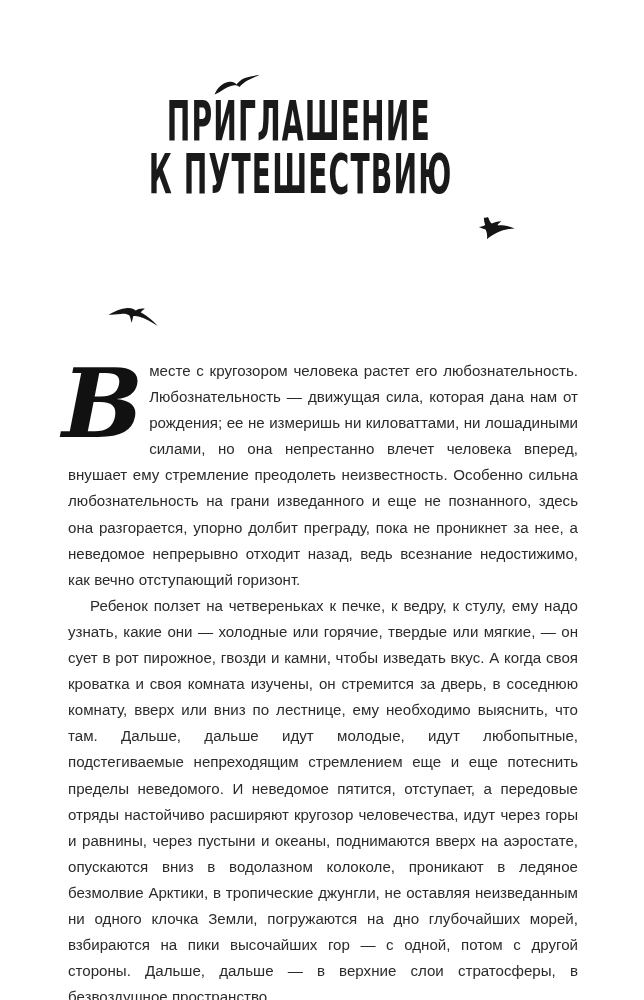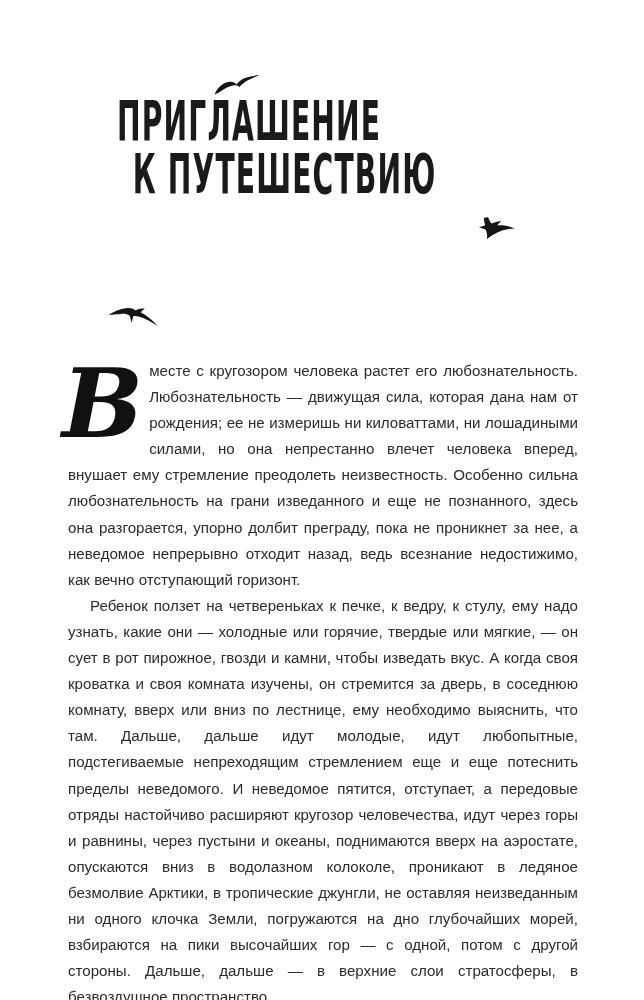--- a/index.html
+++ b/index.html
@@ -24,24 +24,24 @@
     display: block;
   }
   .bird svg { display: block; width: 100%; height: 100%; }
   .bird-1 { left: 214px; top: 74px;  width: 46px; height: 22px; }
   .bird-2 { left: 478px; top: 216px; width: 38px; height: 24px; }
   .bird-3 { left: 108px; top: 305px; width: 52px; height: 25px; }
 
   
   .chapter-title {
     position: absolute;
-    left: 0;
+    left: 16px;
     top: 96px;
     width: 532px;
-    text-align: left;
+    text-align: right;
     color: #1a1a1a;
   }
   .title-line {
     display: block;
     font-family: "DejaVu Sans Condensed", "Liberation Sans Narrow", "Liberation Sans", sans-serif;
     font-weight: 700;
     font-size: 49px;
     line-height: 54px;
     letter-spacing: 2.0px;
     

